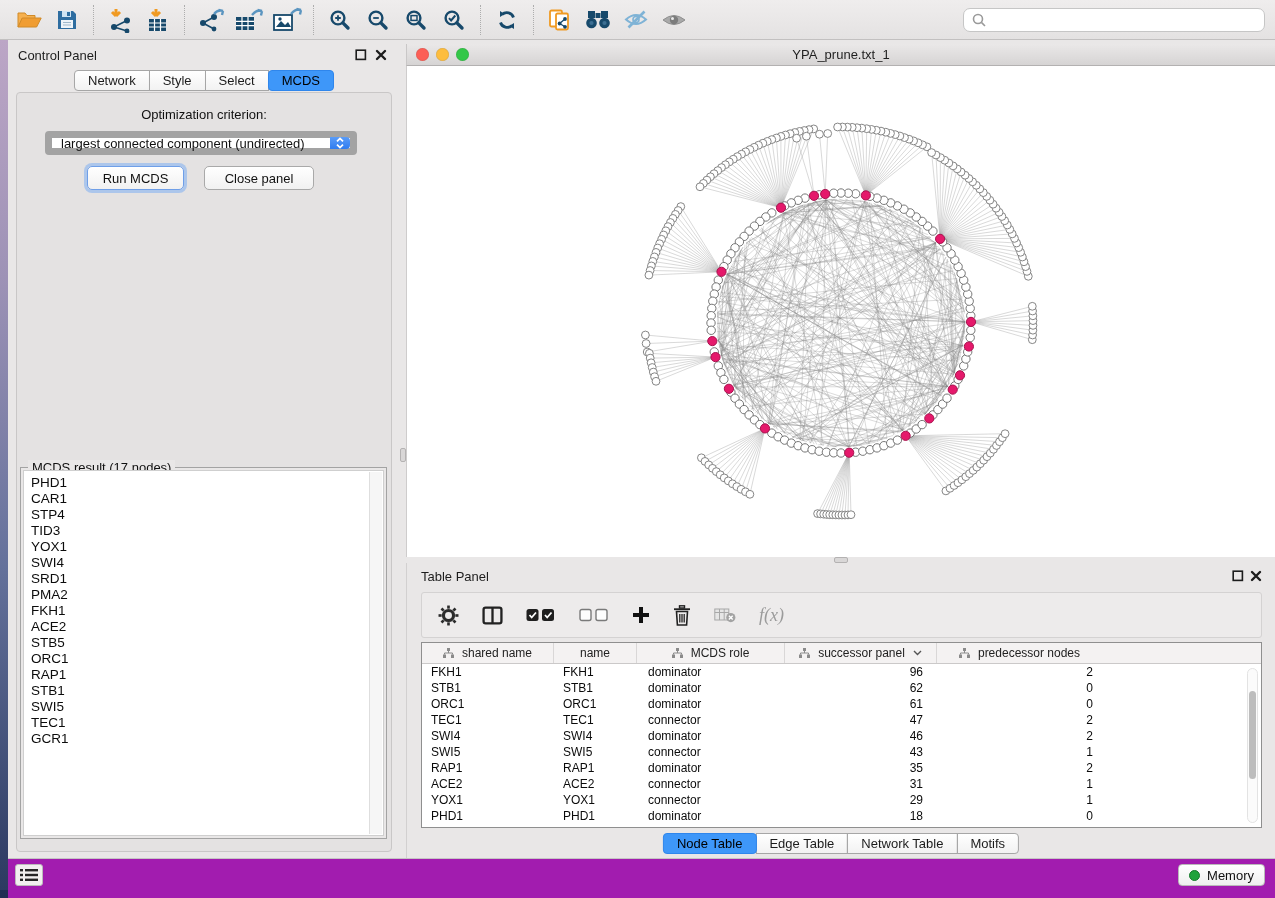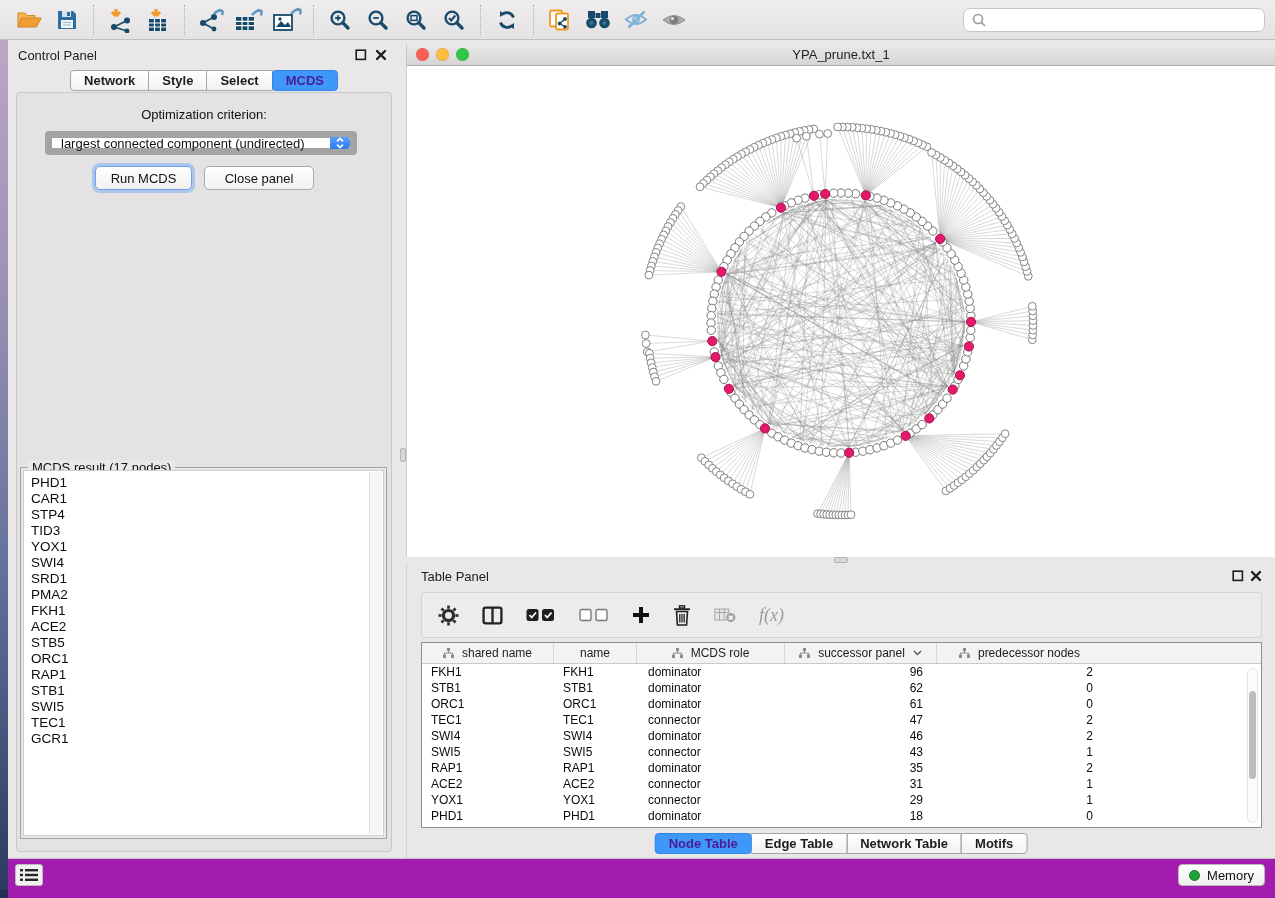--- a/index.html
+++ b/index.html
@@ -24,39 +24,39 @@
     background:linear-gradient(90deg,#202e52,#2d3c66 25%,#24345a 55%,#1d2b4d 85%,#223156);}
 
   
   .control-panel{position:absolute;left:8px;top:40px;width:392px;height:818px;background:#e9e7e7;}
   .panel-header{position:absolute;left:0;top:0;right:0;height:28px;}
   .panel-title{position:absolute;left:10px;top:8px;font-size:13px;color:#1d1d1d;}
   .float-btn{position:absolute;top:8px;width:14px;height:14px;display:flex;align-items:center;justify-content:center;}
   .close-btn{position:absolute;top:8px;width:14px;height:14px;display:flex;align-items:center;justify-content:center;}
   .control-panel .float-btn{right:32px;} .control-panel .close-btn{right:12px;}
 
-  .seg-tabs{position:absolute;top:30px;left:50%;transform:translateX(-50%);display:flex;font-weight:bold;}
+  .seg-tabs{position:absolute;top:30px;left:50%;transform:translateX(-50%);display:flex;}
   .seg{height:21px;padding:0 13px;display:flex;align-items:center;font-size:13px;color:#1c1c1c;
     background:linear-gradient(#ffffff,#f2f2f2);border:1px solid #a6a6a6;margin-left:-1px;white-space:nowrap;}
   .seg:first-child{border-radius:4px 0 0 4px;margin-left:0;}
   .seg:last-child{border-radius:0 4px 4px 0;}
-  .seg.active{background:#3e97f9;color:#4c1d95;border-color:#2f86ec;border-radius:4px;position:relative;z-index:1;text-align:right;}
+  .seg.active{background:#3e97f9;color:#000000;border-color:#2f86ec;border-radius:4px;position:relative;z-index:1;text-align:right;}
 
   .cp-inner{position:absolute;left:8px;top:52px;width:376px;height:760px;
     background:#e4e2e2;border:1px solid #c9c7c7;border-radius:4px;}
   .opt-label{position:absolute;top:14px;left:0;width:100%;text-align:center;font-size:13px;color:#111;}
   .cp-select{position:absolute;left:28px;top:38px;width:312px;height:24px;background:#fff;
     border:7px solid #a3a3a3;border-radius:4px;font-size:13px;color:#111;
     display:flex;align-items:center;padding-left:9px;}
   .cp-select .stepper{position:absolute;right:0;top:-1px;bottom:-1px;width:20px;background:linear-gradient(#5a9cf8,#2f7cf0);
     border-radius:0 4px 4px 0;display:flex;align-items:center;justify-content:center;}
   .btn{position:absolute;height:24px;background:linear-gradient(#ffffff,#f1f1f1);
     border:1px solid #a9a9a9;border-radius:5px;font-size:13px;color:#111;
     display:flex;align-items:center;justify-content:center;}
-  .run-btn{left:78px;top:73px;width:97px;border-color:#6f9fe8;box-shadow:0 0 0 3px rgba(125,175,242,.55);}
+  .run-btn{left:70px;top:73px;width:97px;border-color:#6f9fe8;box-shadow:0 0 0 3px rgba(125,175,242,.55);}
   .cp-close-btn{left:187px;top:73px;width:110px;}
 
   .mcds-fieldset{position:absolute;left:3px;top:374px;width:367px;height:372px;
     border:1px solid #a3a3a3;background:#e9e7e7;}
   .mcds-legend{position:absolute;top:-8px;left:7px;background:#e9e7e7;padding:0 4px;font-size:13px;color:#111;}
   .mcds-listwrap{position:absolute;left:2px;top:2px;right:2px;bottom:2px;background:#fff;border:1px solid #cfcfcf;}
   .mcds-list{position:absolute;left:0;top:4px;right:15px;bottom:0;overflow:hidden;}
   .mcds-item{font-size:13.5px;line-height:16px;padding-left:7px;color:#0c0c0c;}
   .mcds-track{position:absolute;right:1px;top:1px;bottom:1px;width:13px;background:#f6f6f6;border-left:1px solid #dedede;}
 

